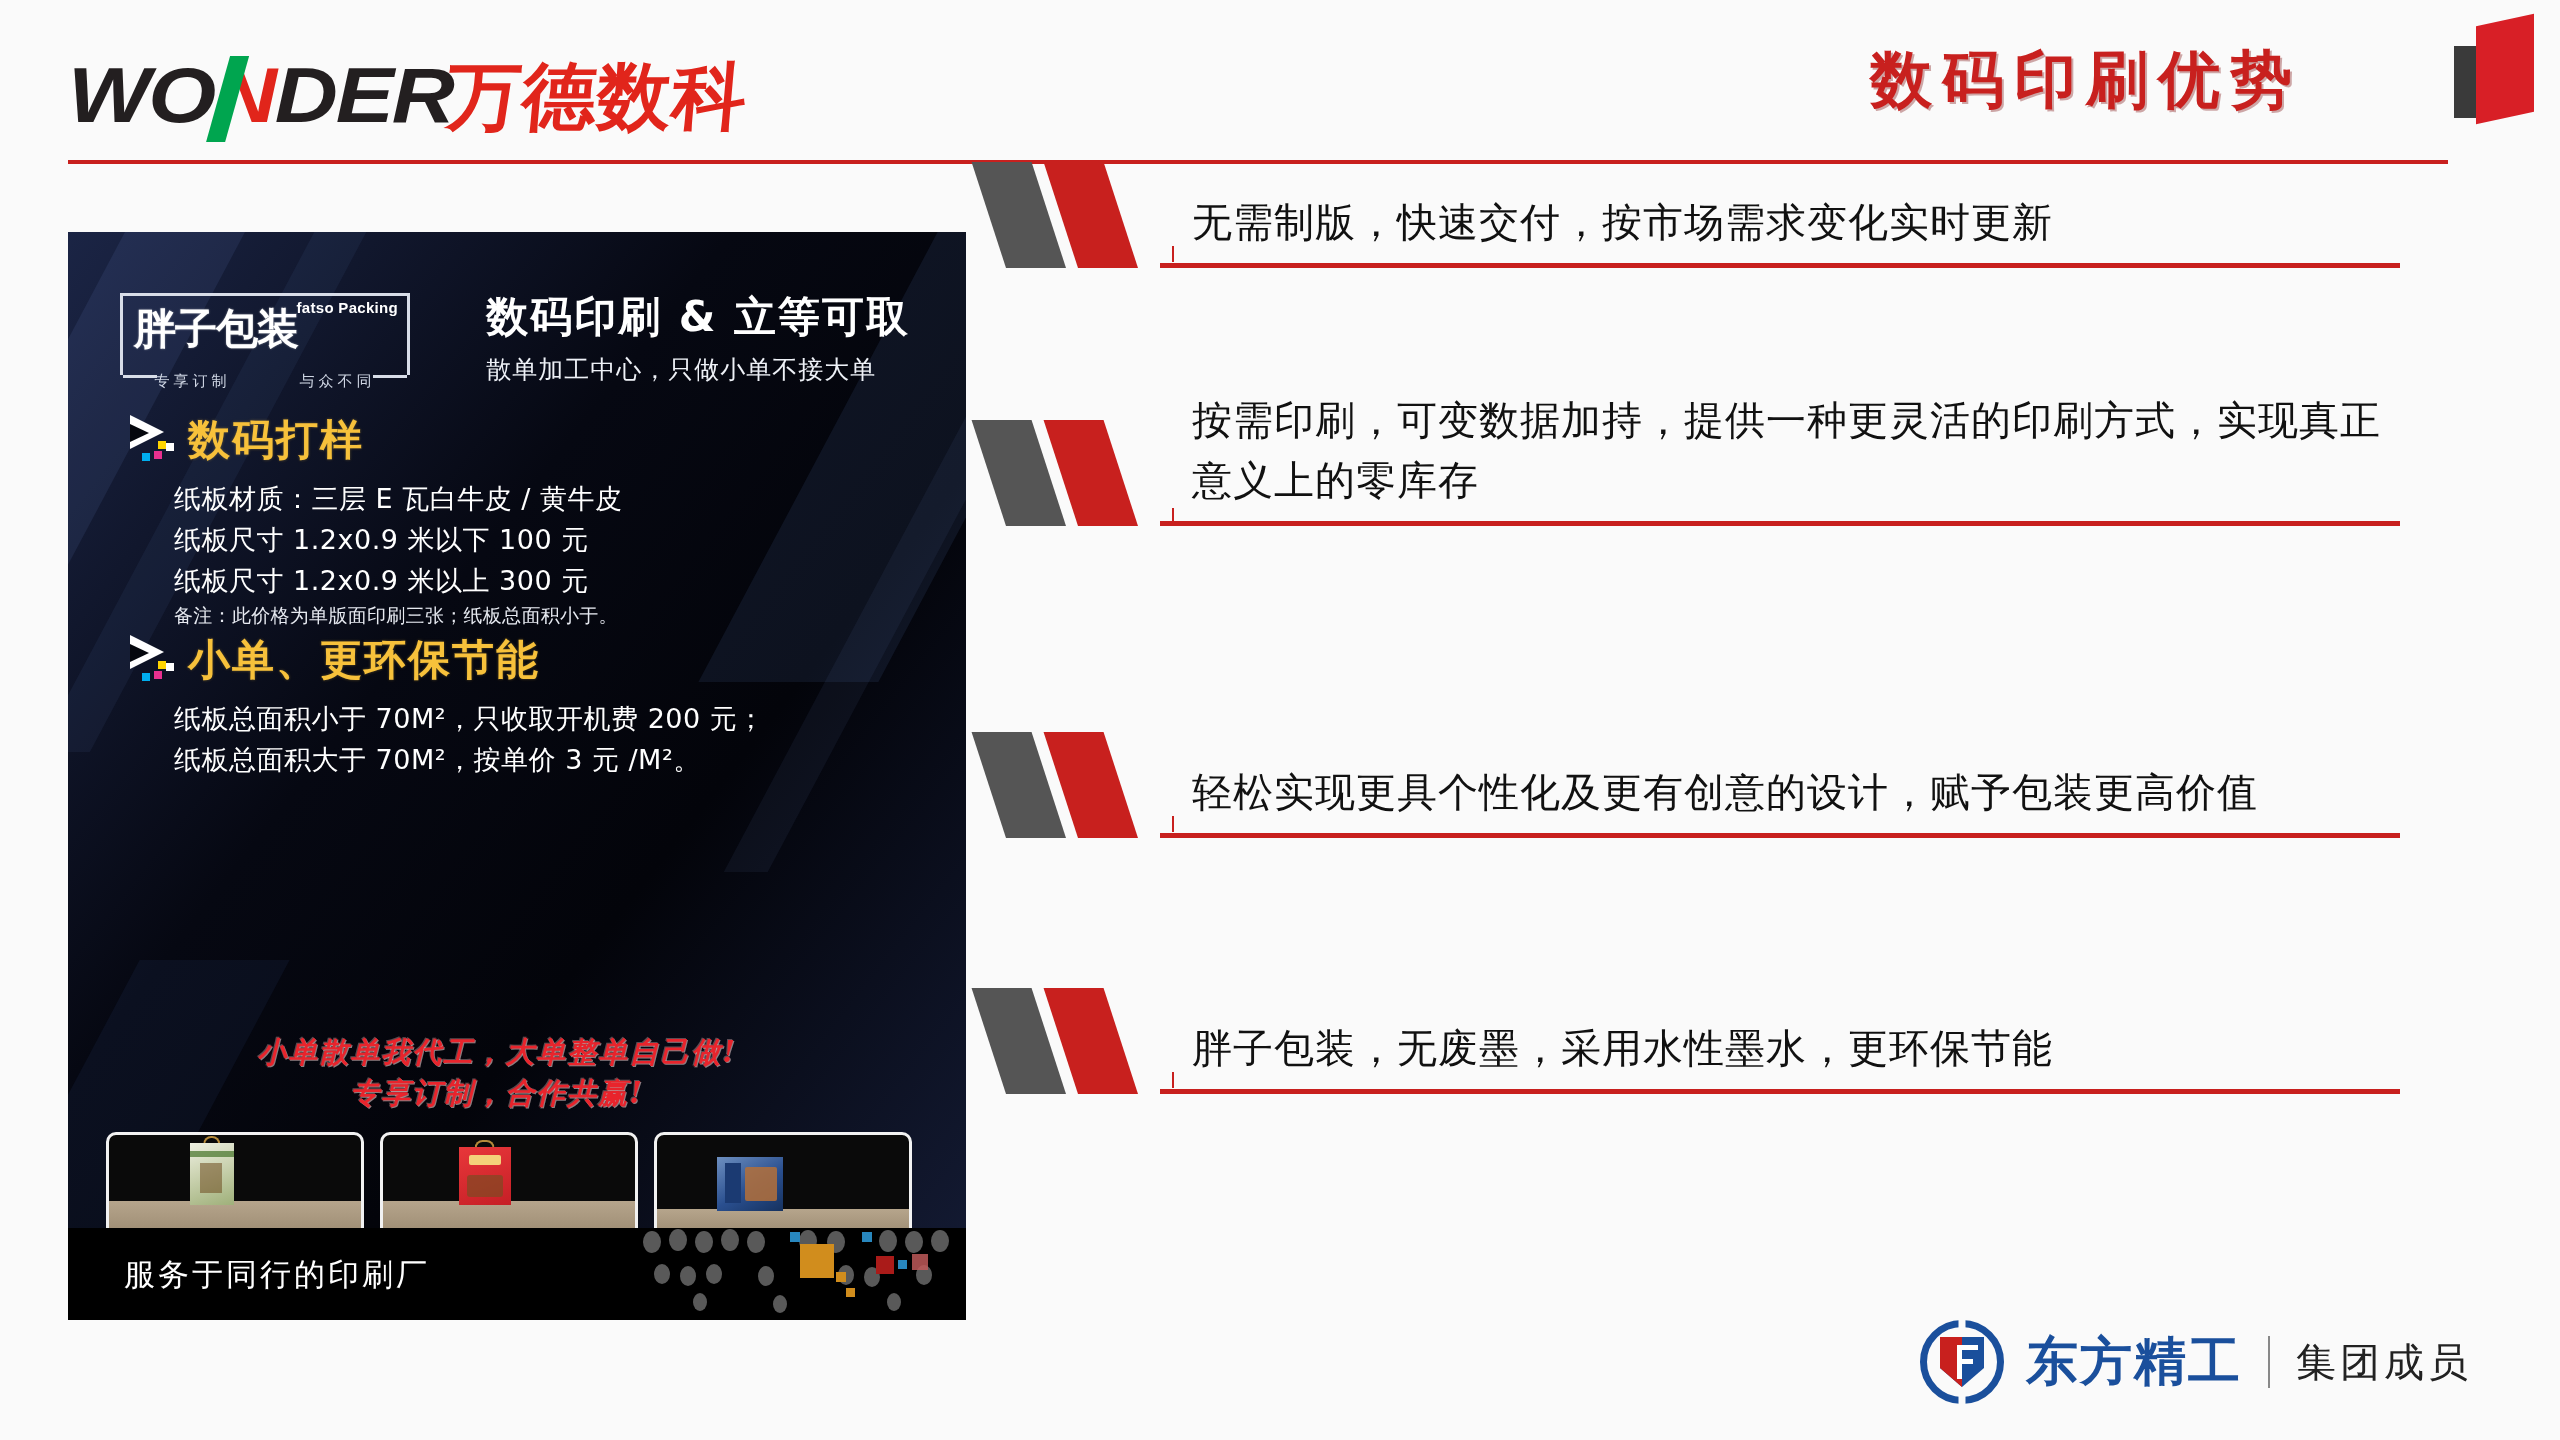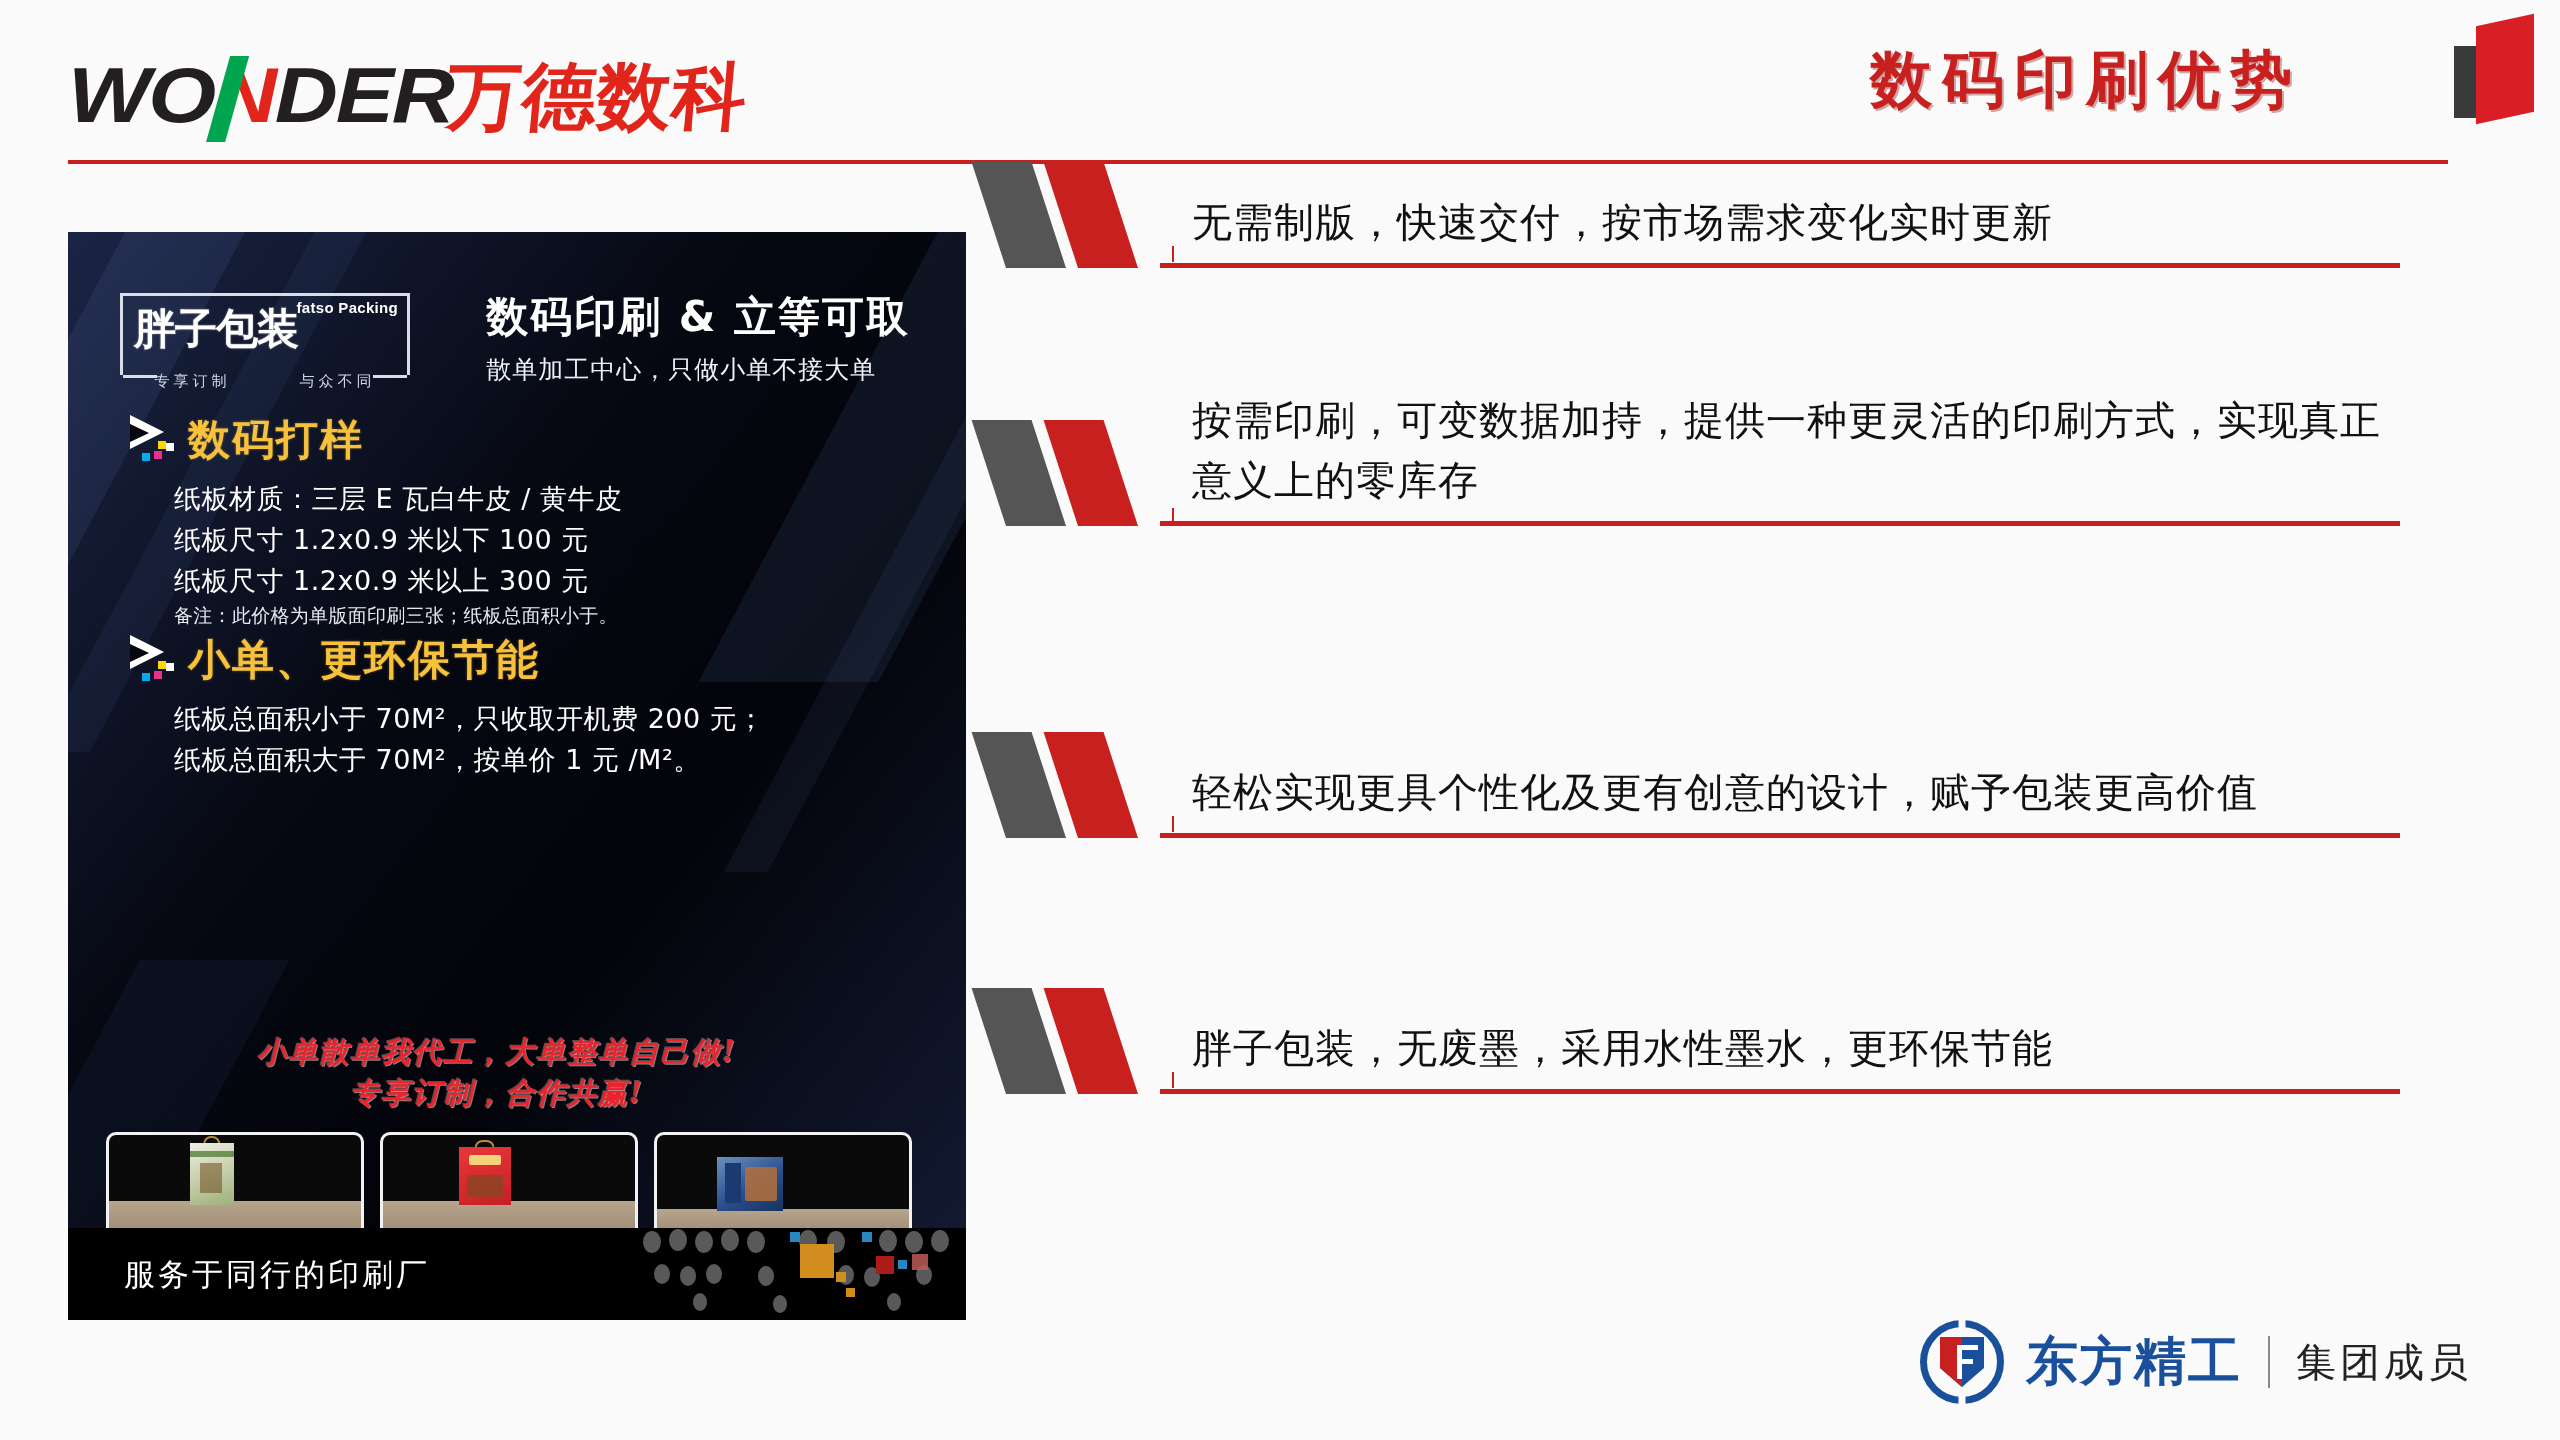--- a/index.html
+++ b/index.html
@@ -345,21 +345,21 @@
           <span class="ag-main"></span>
             <span class="ag-cut"></span>
           <span class="d d1"></span>
             <span class="d d4"></span>
             <span class="d d2"></span>
             <span class="d d3"></span>
         </span>
         <span class="sec-title">小单、更环保节能</span>
       </div>
       <div class="sec-line">纸板总面积小于 70M²，只收取开机费 200 元；</div>
-      <div class="sec-line">纸板总面积大于 70M²，按单价 1 元 /M²。</div>
+      <div class="sec-line">纸板总面积大于 70M²，按单价 3 元 /M²。</div>
     </div>
 
     <div class="slogan">
       <div>小单散单我代工，大单整单自己做!</div>
       <div>专享订制，合作共赢!</div>
     </div>
 
     <div class="photo-grid">
 
       <div class="photo-cell">

